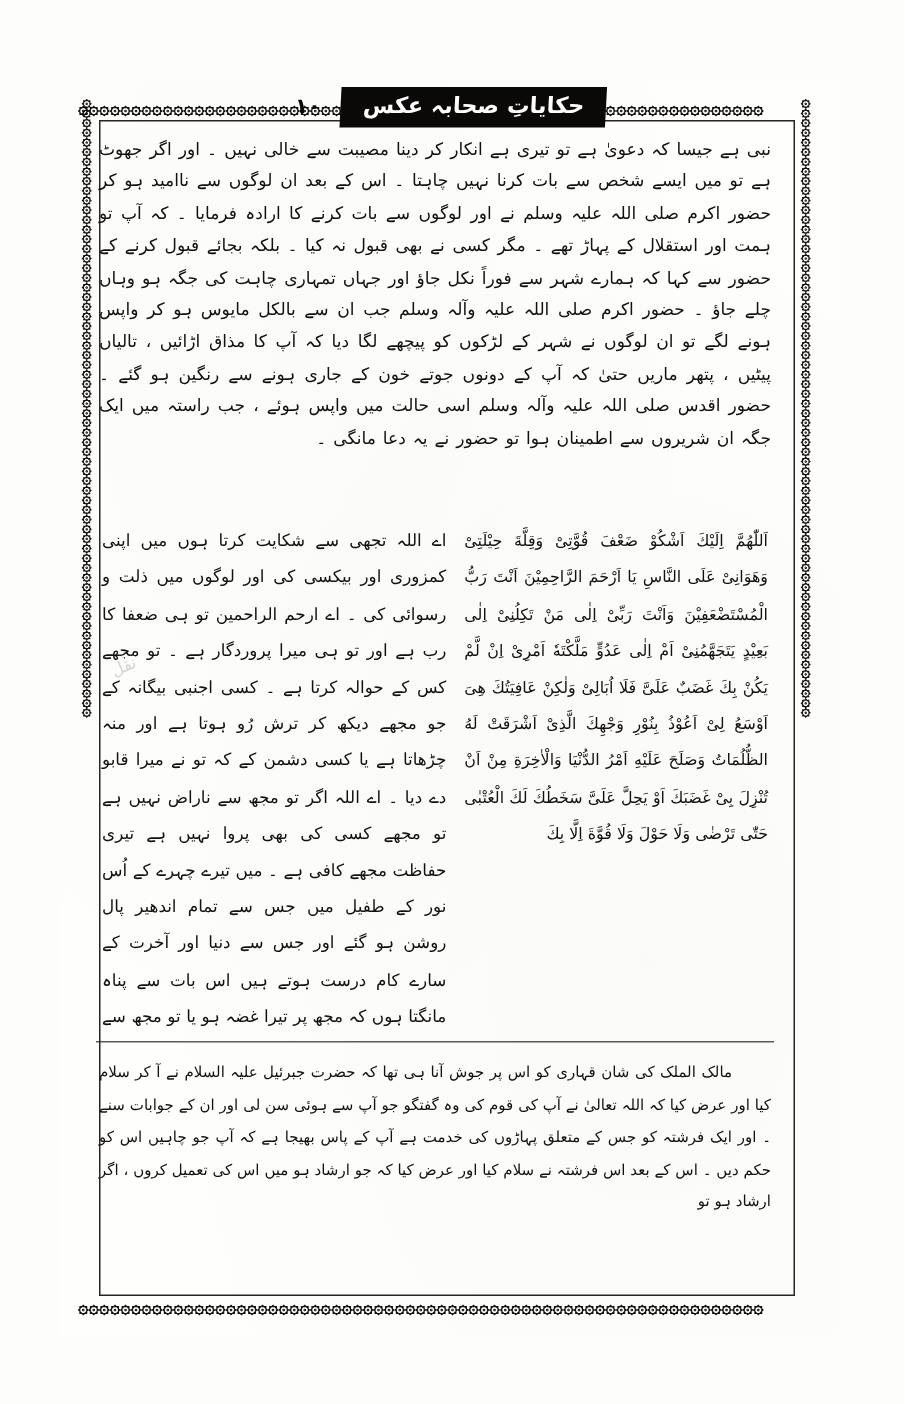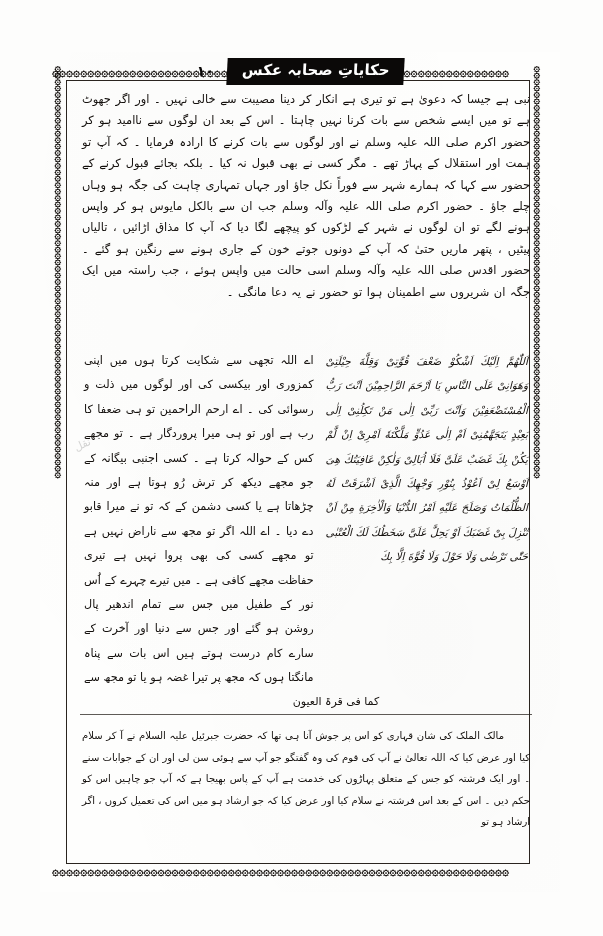--- a/index.html
+++ b/index.html
@@ -94,21 +94,21 @@
     font-size:14px;
     font-weight:700;
     font-family:"DejaVu Sans",sans-serif;
     padding:0 4px;
     text-align:right;
   }
 
   
   #content{
     position:absolute;
-    left:80px;top:86px;
+    left:64px;top:86px;
     width:452px;height:772px;
     direction:rtl;
     text-align:justify;
     color:#14100d;
   }
 
   .para{
     font-family:"DejaVu Sans",sans-serif;
     font-size:11.4px;
     line-height:21.4px;
@@ -136,21 +136,20 @@
   }
   #dua-arabic{
     width:47%;
     box-sizing:border-box;
     padding:0 4px 0 6px;
     font-family:"DejaVu Sans",sans-serif;
     font-size:10.6px;
     line-height:24.4px;
     text-align:justify;
     direction:rtl;
-    font-style:italic;
   }
   #dua-urdu{
     width:53%;
     box-sizing:border-box;
     padding:0 6px 0 4px;
     font-family:"DejaVu Sans",sans-serif;
     font-size:11.2px;
     line-height:24.4px;
     text-align:justify;
     direction:rtl;
@@ -223,21 +222,20 @@
 
   <div id="content">
 
     <p class="para" id="para-main">نبی ہے جیسا کہ دعویٰ ہے تو تیری ہے انکار کر دینا مصیبت سے خالی نہیں ۔ اور اگر جھوٹ ہے تو میں ایسے شخص سے بات کرنا نہیں چاہتا ۔ اس کے بعد ان لوگوں سے ناامید ہو کر حضور اکرم صلی اللہ علیہ وسلم نے اور لوگوں سے بات کرنے کا ارادہ فرمایا ۔ کہ آپ تو ہمت اور استقلال کے پہاڑ تھے ۔ مگر کسی نے بھی قبول نہ کیا ۔ بلکہ بجائے قبول کرنے کے حضور سے کہا کہ ہمارے شہر سے فوراً نکل جاؤ اور جہاں تمہاری چاہت کی جگہ ہو وہاں چلے جاؤ ۔ حضور اکرم صلی اللہ علیہ وآلہ وسلم جب ان سے بالکل مایوس ہو کر واپس ہونے لگے تو ان لوگوں نے شہر کے لڑکوں کو پیچھے لگا دیا کہ آپ کا مذاق اڑائیں ، تالیاں پیٹیں ، پتھر ماریں حتیٰ کہ آپ کے دونوں جوتے خون کے جاری ہونے سے رنگین ہو گئے ۔ حضور اقدس صلی اللہ علیہ وآلہ وسلم اسی حالت میں واپس ہوئے ، جب راستہ میں ایک جگہ ان شریروں سے اطمینان ہوا تو حضور نے یہ دعا مانگی ۔</p>
 
     <div id="dua-block">
       <div id="dua-arabic">اَللّٰهُمَّ اِلَيْكَ اَشْكُوْ ضَعْفَ قُوَّتِیْ وَقِلَّةَ حِيْلَتِیْ وَهَوَانِیْ عَلَی النَّاسِ يَا اَرْحَمَ الرَّاحِمِيْنَ اَنْتَ رَبُّ الْمُسْتَضْعَفِيْنَ وَاَنْتَ رَبِّیْ اِلٰی مَنْ تَكِلُنِیْ اِلٰی بَعِيْدٍ يَتَجَهَّمُنِیْ اَمْ اِلٰی عَدُوٍّ مَلَّكْتَهٗ اَمْرِیْ اِنْ لَّمْ يَكُنْ بِكَ غَضَبٌ عَلَیَّ فَلَا اُبَالِیْ وَلٰكِنْ عَافِيَتُكَ هِیَ اَوْسَعُ لِیْ اَعُوْذُ بِنُوْرِ وَجْهِكَ الَّذِیْ اَشْرَقَتْ لَهُ الظُّلُمَاتُ وَصَلَحَ عَلَيْهِ اَمْرُ الدُّنْيَا وَالْاٰخِرَةِ مِنْ اَنْ تُنْزِلَ بِیْ غَضَبَكَ اَوْ يَحِلَّ عَلَیَّ سَخَطُكَ لَكَ الْعُتْبٰی حَتّٰی تَرْضٰی وَلَا حَوْلَ وَلَا قُوَّةَ اِلَّا بِكَ</div>
       <div id="dua-urdu">اے اللہ تجھی سے شکایت کرتا ہوں میں اپنی کمزوری اور بیکسی کی اور لوگوں میں ذلت و رسوائی کی ۔ اے ارحم الراحمین تو ہی ضعفا کا رب ہے اور تو ہی میرا پروردگار ہے ۔ تو مجھے کس کے حوالہ کرتا ہے ۔ کسی اجنبی بیگانہ کے جو مجھے دیکھ کر ترش رُو ہوتا ہے اور منہ چڑھاتا ہے یا کسی دشمن کے کہ تو نے میرا قابو دے دیا ۔ اے اللہ اگر تو مجھ سے ناراض نہیں ہے تو مجھے کسی کی بھی پروا نہیں ہے تیری حفاظت مجھے کافی ہے ۔ میں تیرے چہرے کے اُس نور کے طفیل میں جس سے تمام اندھیر پال روشن ہو گئے اور جس سے دنیا اور آخرت کے سارے کام درست ہوتے ہیں اس بات سے پناہ مانگتا ہوں کہ مجھ پر تیرا غضہ ہو یا تو مجھ سے ناراض ہو تیری ناراضگی کا اس وقت تک دور کرنا ضروری ہے جب تک تو راضی نہ ہو ۔ میرے سوا کوئی طاقت ہے نہ قوت ۔</div>
     </div>
 
-    <div id="source-ref">کما فی قرۃ العیون</div>
 
     <div id="section-divider"></div>
 
     <p id="para-closing">مالک الملک کی شان قہاری کو اس پر جوش آنا ہی تھا کہ حضرت جبرئیل علیہ السلام نے آ کر سلام کیا اور عرض کیا کہ اللہ تعالیٰ نے آپ کی قوم کی وہ گفتگو جو آپ سے ہوئی سن لی اور ان کے جوابات سنے ۔ اور ایک فرشتہ کو جس کے متعلق پہاڑوں کی خدمت ہے آپ کے پاس بھیجا ہے کہ آپ جو چاہیں اس کو حکم دیں ۔ اس کے بعد اس فرشتہ نے سلام کیا اور عرض کیا کہ جو ارشاد ہو میں اس کی تعمیل کروں ، اگر ارشاد ہو تو</p>
   </div>
 
   <div id="watermark">نقل</div>
 
 </div>
 

